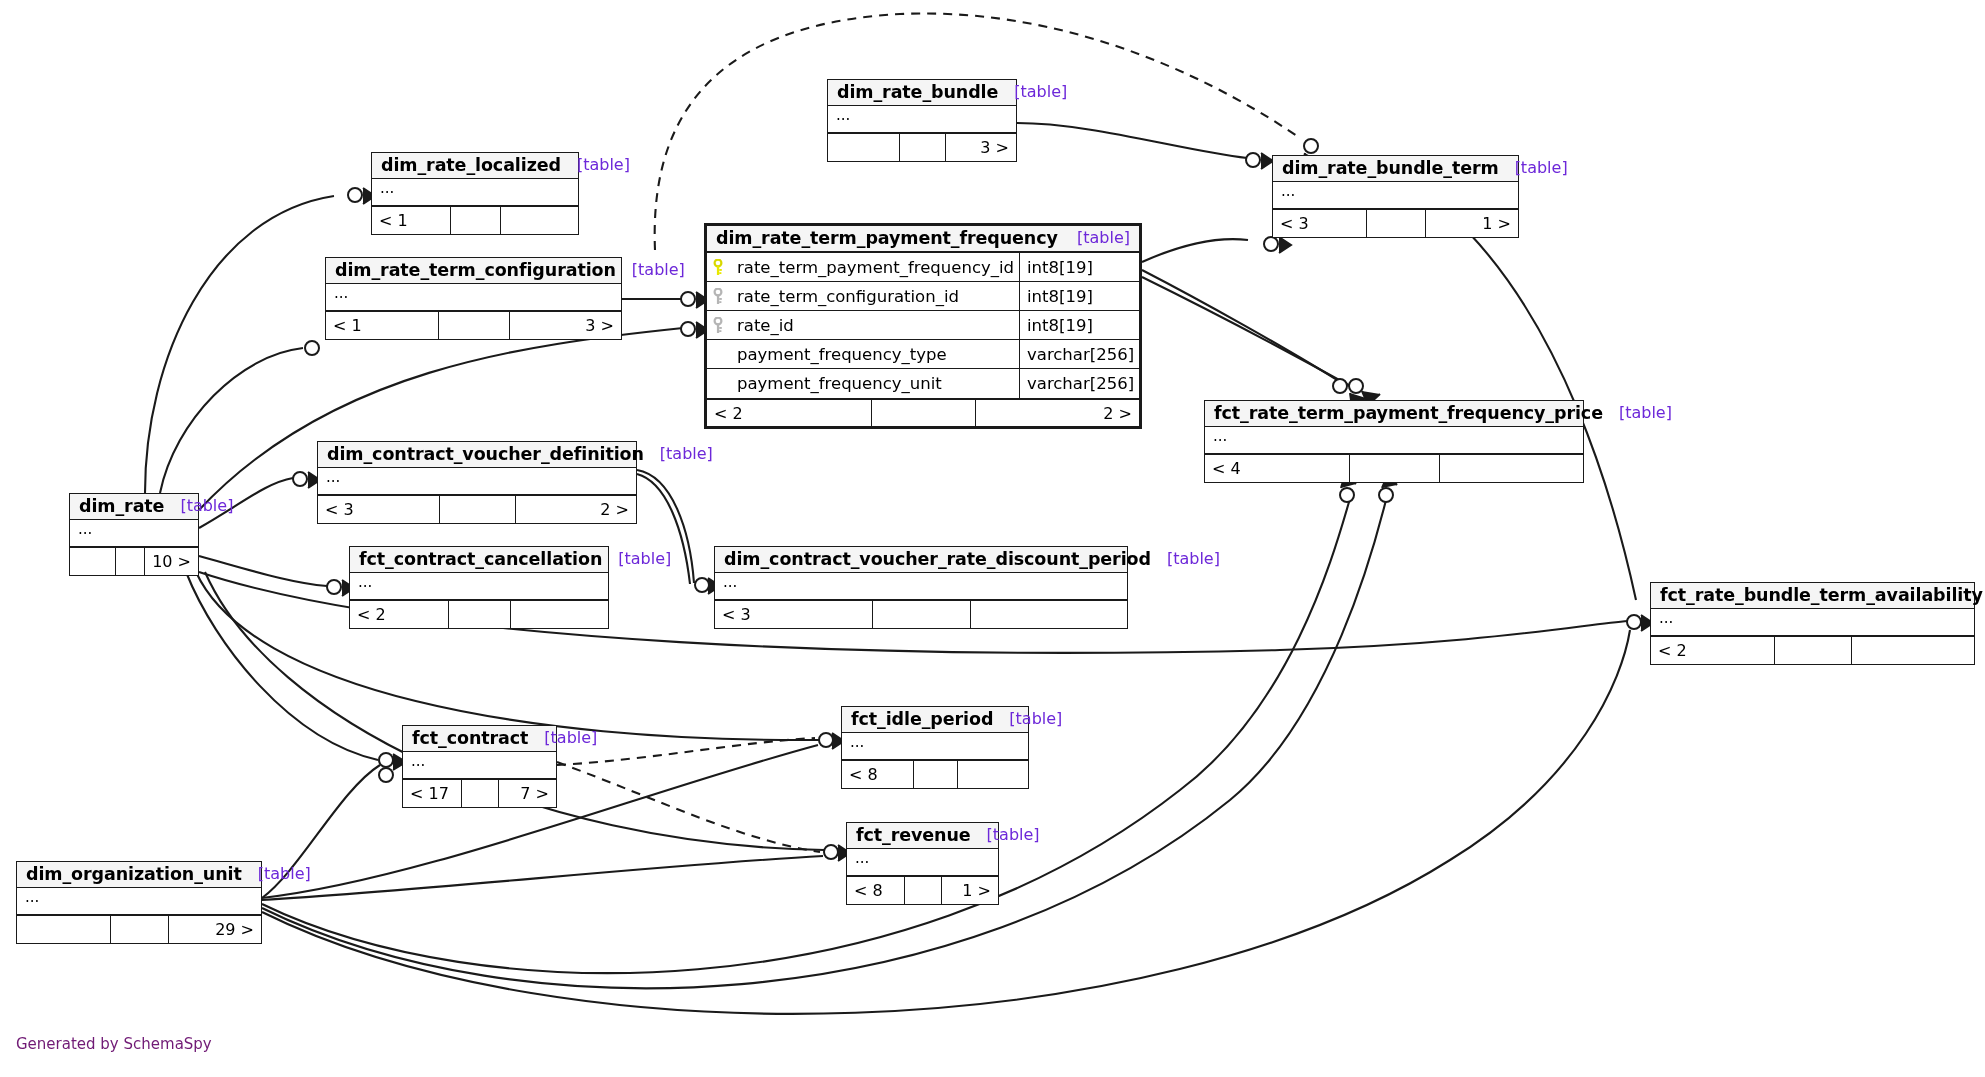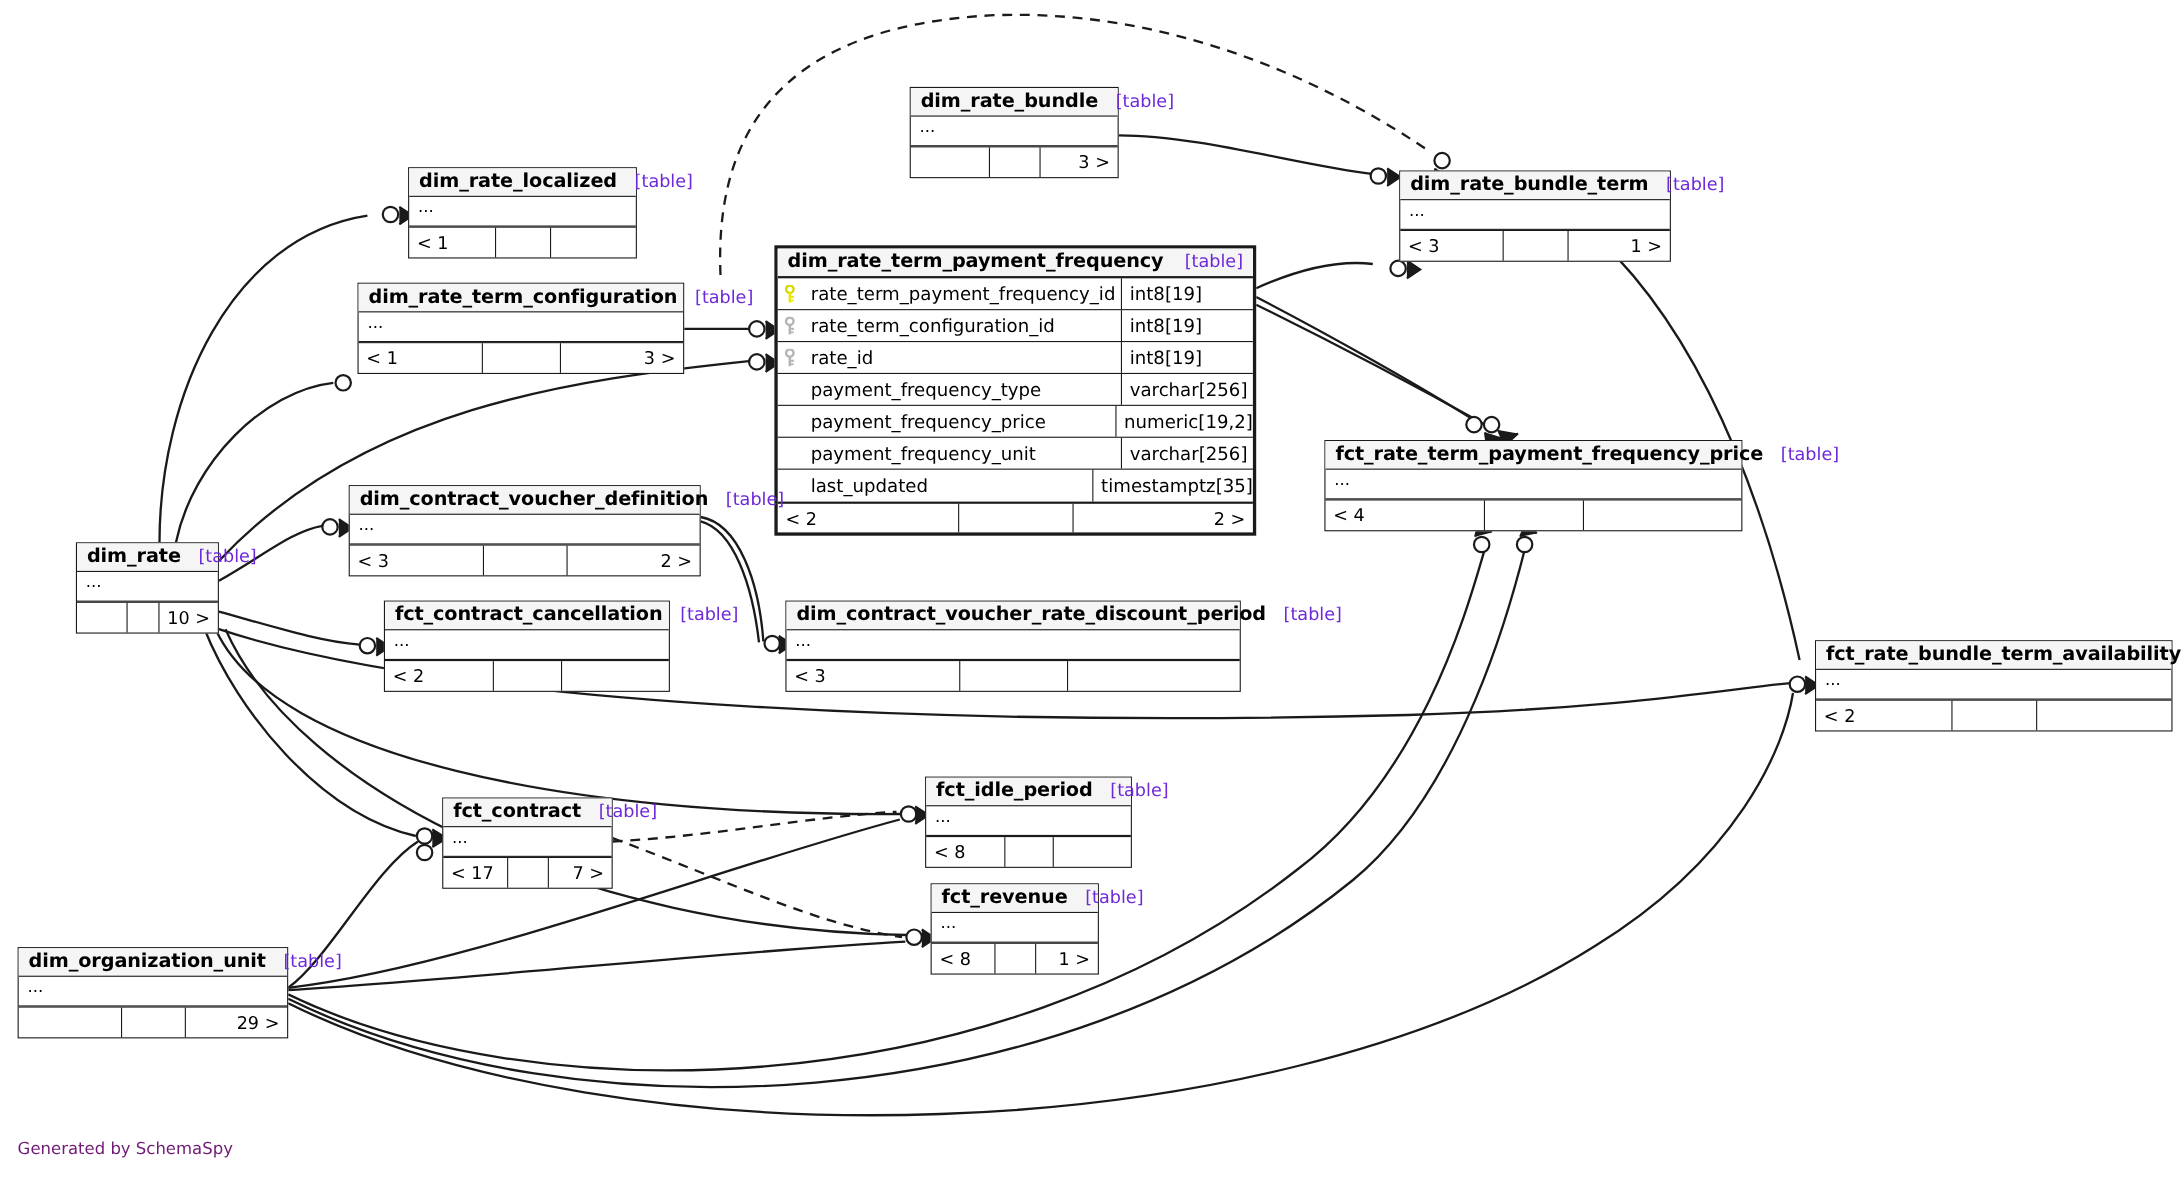--- a/index.html
+++ b/index.html
@@ -348,38 +348,28 @@
         <span class="col-name">rate_id</span>
         <span class="col-type">int8[19]</span>
       </div>
 
       <div class="col-row">
         <span class="keyslot"></span>
         <span class="col-name">payment_frequency_type</span>
         <span class="col-type">varchar[256]</span>
       </div>
 
-      <div class="col-row">
-        <span class="keyslot"></span>
-        <span class="col-name">payment_frequency_price</span>
-        <span class="col-type">numeric[19,2]</span>
-      </div>
 
 
       <div class="col-row">
         <span class="keyslot"></span>
         <span class="col-name">payment_frequency_unit</span>
         <span class="col-type">varchar[256]</span>
       </div>
 
-      <div class="col-row">
-        <span class="keyslot"></span>
-        <span class="col-name">last_updated</span>
-        <span class="col-type">timestamptz[35]</span>
-      </div>
 
     </div>
     <div class="footrow">
       <span class="foot-cell foot-left">&lt; 2</span>
       <span class="foot-cell foot-mid"></span>
       <span class="foot-cell foot-right">2 &gt;</span>
     </div>
   </div>
 
   <div class="node" style="left:1204px; top:400px; width:380px;">
@@ -479,21 +469,21 @@
       <span class="node-kind">[table]</span>
     </div>
     <div class="ellipsis-row">...</div>
     <div class="footrow">
       <span class="foot-cell foot-left">&lt; 17</span>
       <span class="foot-cell foot-mid"></span>
       <span class="foot-cell foot-right">7 &gt;</span>
     </div>
   </div>
 
-  <div class="node" style="left:846px; top:803px; width:153px;">
+  <div class="node" style="left:846px; top:822px; width:153px;">
     <div class="node-head">
       <span class="node-title">fct_revenue</span>
       <span class="node-kind">[table]</span>
     </div>
     <div class="ellipsis-row">...</div>
     <div class="footrow">
       <span class="foot-cell foot-left">&lt; 8</span>
       <span class="foot-cell foot-mid"></span>
       <span class="foot-cell foot-right">1 &gt;</span>
     </div>

